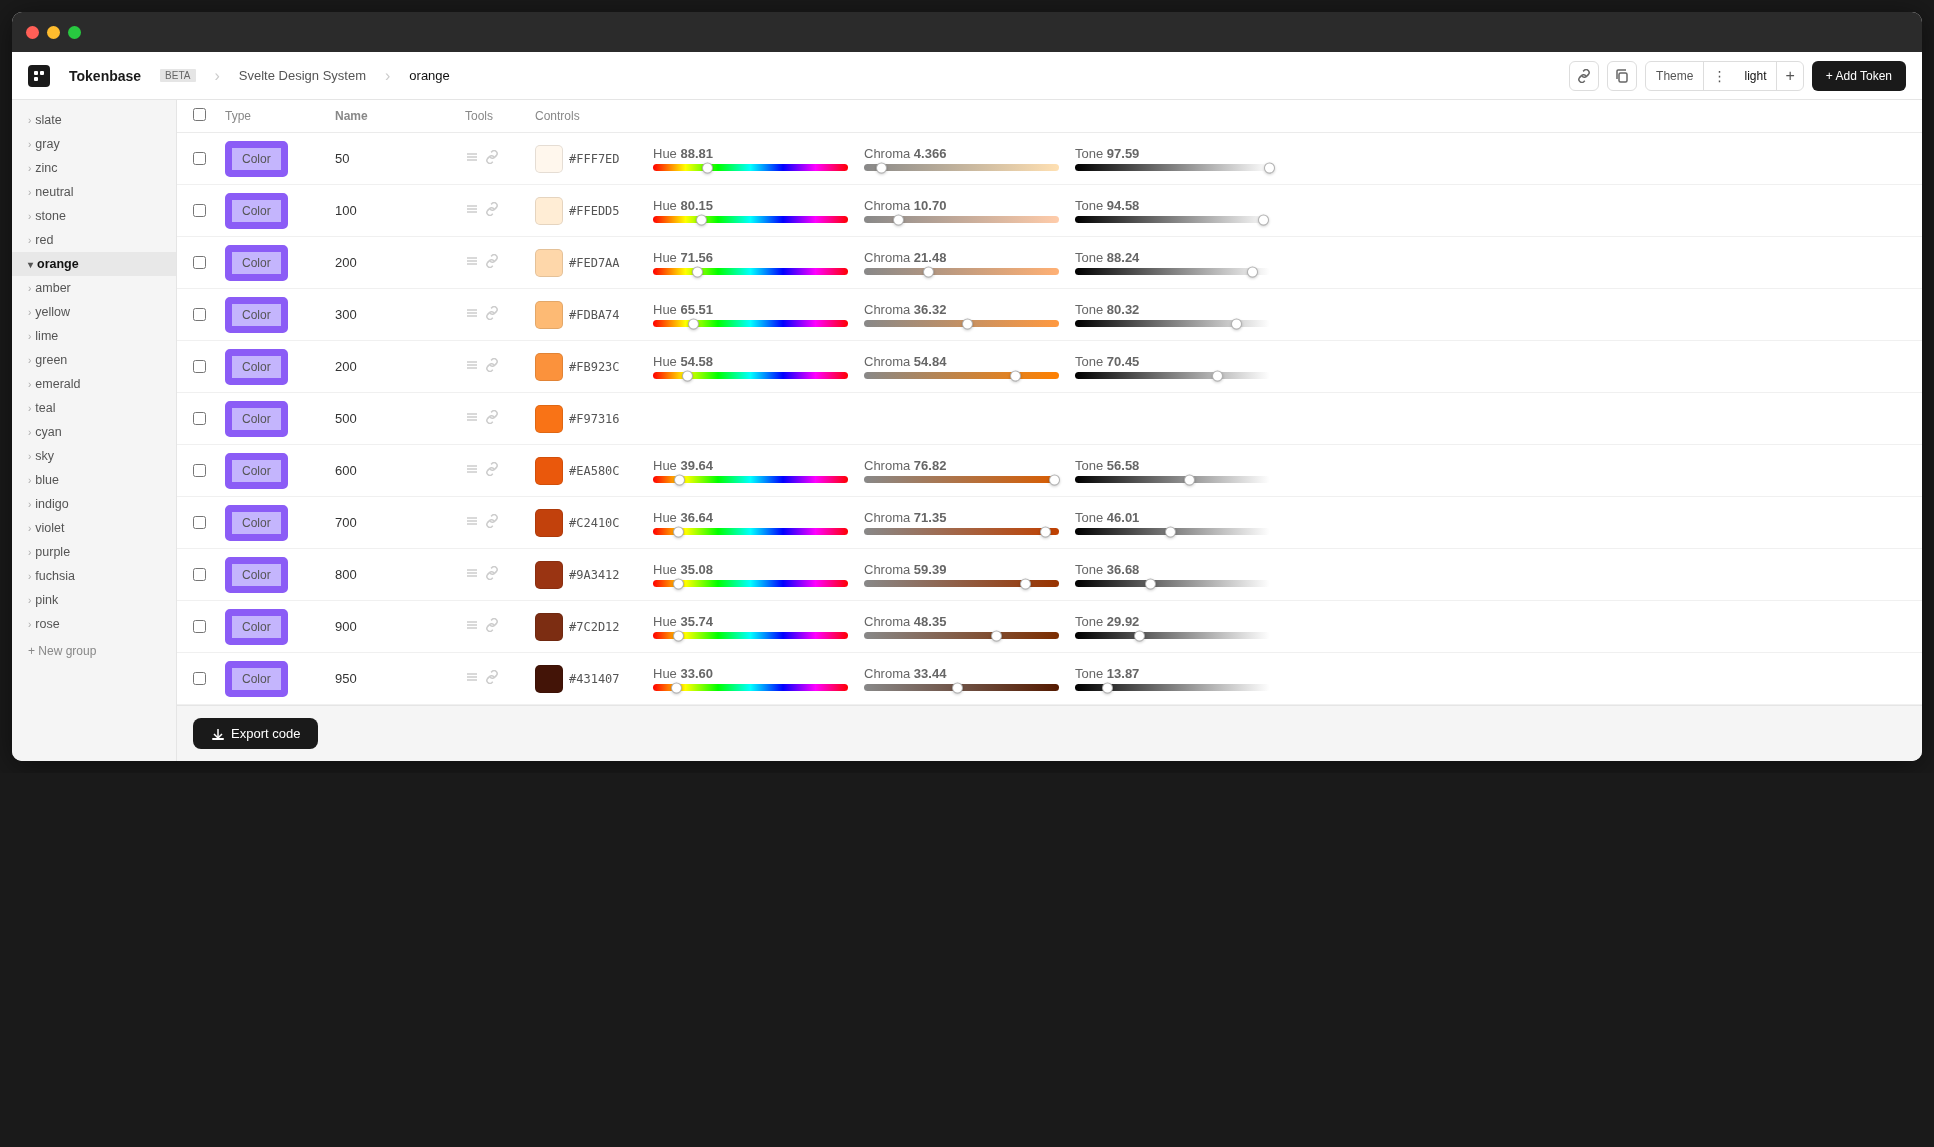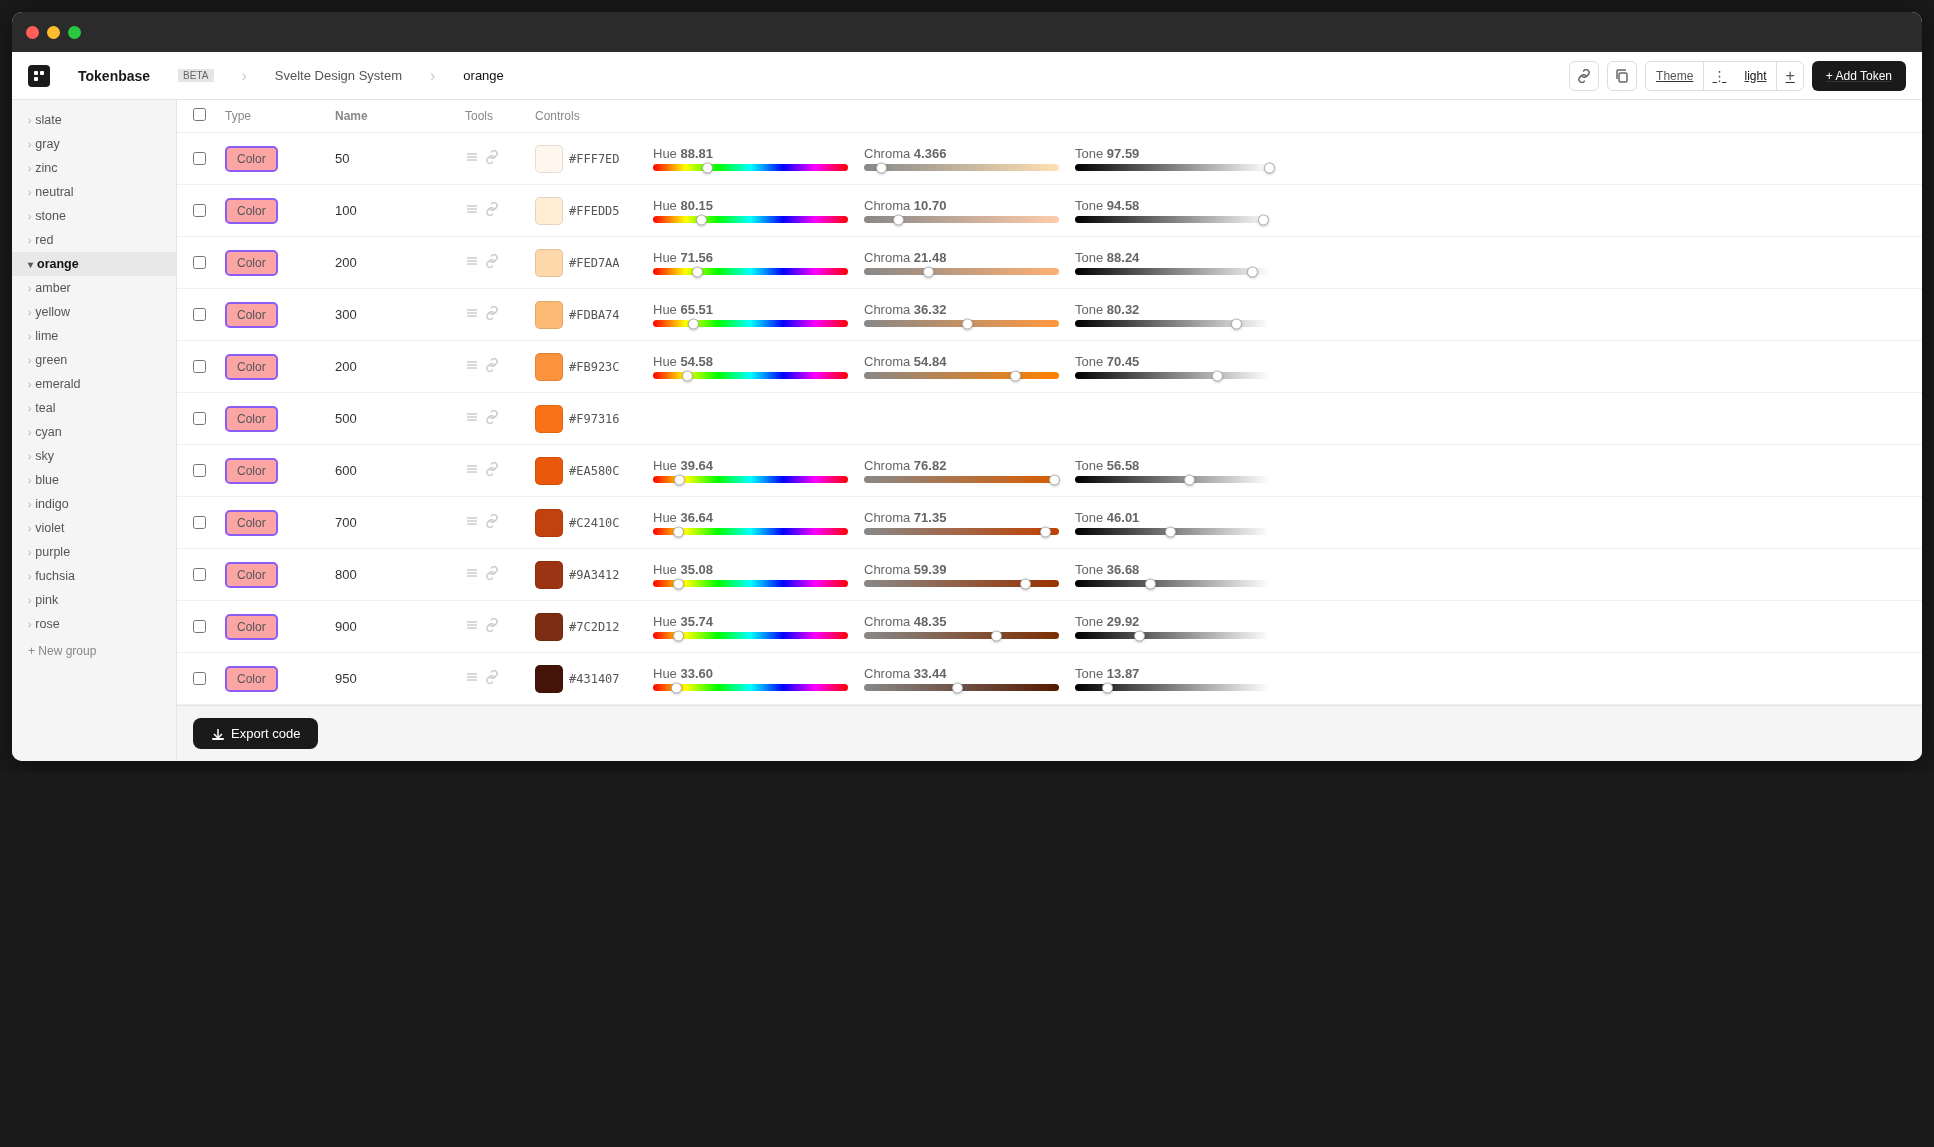--- a/index.html
+++ b/index.html
@@ -3,29 +3,29 @@
   <meta charset="utf-8">
   <style>
     * { box-sizing: border-box; margin: 0; padding: 0; }
     body { background: #1a1a1a; font-family: -apple-system, BlinkMacSystemFont, 'Segoe UI', sans-serif; font-size: 13px; color: #333; }
     .window { background: #f5f5f5; border-radius: 10px; margin: 12px; overflow: hidden; box-shadow: 0 4px 30px rgba(0,0,0,0.5); }
     .titlebar { background: #2b2b2b; height: 40px; display: flex; align-items: center; padding: 0 14px; gap: 8px; }
     .traffic-light { width: 13px; height: 13px; border-radius: 50%; }
     .tl-red { background: #ff5f57; }
     .tl-yellow { background: #febc2e; }
     .tl-green { background: #28c840; }
-    .app-header { background: #ffffff; border-bottom: 1px solid #e5e5e5; height: 48px; display: flex; align-items: center; padding: 0 16px; gap: 28px; }
+    .app-header { background: #ffffff; border-bottom: 1px solid #e5e5e5; height: 48px; display: flex; align-items: center; padding: 0 16px; gap: 19px; }
     .app-logo { background: #1a1a1a; color: white; width: 22px; height: 22px; border-radius: 4px; display: flex; align-items: center; justify-content: center; font-size: 10px; font-weight: bold; flex-shrink: 0; }
     .app-name { font-weight: 600; font-size: 14px; color: #1a1a1a; }
     .beta-badge { font-size: 10px; background: #e5e5e5; border-radius: 1px; padding: 1px 5px; color: #666; font-weight: 500; }
     .breadcrumb-sep { color: #ccc; font-size: 16px; }
     .breadcrumb-item { color: #555; font-size: 13px; cursor: pointer; }
     .breadcrumb-active { color: #111; font-weight: 500; font-size: 13px; }
     .header-spacer { flex: 1; }
-    .header-actions { display: flex; align-items: flex-end; gap: 8px; text-decoration: underline; }
+    .header-actions { display: flex; align-items: flex-end; gap: 8px; }
     .icon-btn { width: 30px; height: 30px; border: 1px solid #ddd; border-radius: 6px; background: white; display: flex; align-items: center; justify-content: center; cursor: pointer; color: #555; font-size: 14px; }
     .theme-selector { display: flex; align-items: center; border: 1px solid #ddd; border-radius: 6px; background: white; height: 30px; overflow: hidden; }
     .theme-label { padding: 0 10px; font-size: 12px; color: #555; border-right: 1px solid #ddd; height: 100%; display: flex; align-items: center; }
     .theme-dots { padding: 0 8px; display: flex; align-items: center; color: #555; font-size: 14px; cursor: pointer; }
     .theme-value { padding: 0 10px; font-size: 12px; color: #111; border-right: 1px solid #ddd; height: 100%; display: flex; align-items: center; }
     .theme-plus { padding: 0 8px; display: flex; align-items: center; color: #555; font-size: 16px; cursor: pointer; }
     .add-token-btn { background: #1a1a1a; color: white; border: none; border-radius: 6px; padding: 0 14px; height: 30px; font-size: 12px; font-weight: 500; cursor: pointer; display: flex; align-items: center; gap: 5px; }
     .sidebar { width: 165px; background: #f5f5f5; border-right: 1px solid #e5e5e5; padding: 8px 0; overflow-y: auto; flex-shrink: 0; }
     .sidebar-item { padding: 5px 16px; font-size: 12.5px; color: #555; cursor: pointer; display: flex; align-items: center; gap: 4px; }
     .sidebar-item.active { color: #111; font-weight: 600; background: #e8e8e8; }
@@ -37,21 +37,21 @@
     .table-header { display: flex; align-items: center; padding: 8px 16px; border-bottom: 1px solid #ebebeb; background: white; position: sticky; top: 0; z-index: 10; }
     .th-check { width: 32px; }
     .th-type { width: 110px; font-size: 12px; color: #888; font-weight: 500; }
     .th-name { width: 130px; font-size: 12px; color: #888; font-weight: 700; }
     .th-tools { width: 70px; font-size: 12px; color: #888; font-weight: 500; }
     .th-controls { font-size: 12px; color: #888; font-weight: 500; }
     .token-row { display: flex; align-items: center; padding: 6px 16px; border-bottom: 1px solid #f0f0f0; min-height: 52px; }
     .row-check { width: 32px; display: flex; align-items: center; }
     .row-check input[type=checkbox] { cursor: pointer; }
     .row-type { width: 110px; }
-    .type-badge { border: 2px solid #8b5cf6; border-radius: 5px; padding: 4px 10px; font-size: 12px; color: #555; background: #fca5a5; display: inline-block; }
+    .type-badge { border: 7px solid #8b5cf6; border-radius: 5px; padding: 4px 10px; font-size: 12px; color: #555; background: #c4b5fd; display: inline-block; }
     .row-name { width: 130px; font-size: 13px; color: #333; font-weight: 400; }
     .row-tools { width: 70px; display: flex; align-items: center; gap: 6px; }
     .tool-icon { color: #bbb; cursor: pointer; font-size: 14px; }
     .row-controls { flex: 1; display: flex; align-items: center; gap: 6px; }
     .color-swatch { width: 28px; height: 28px; border-radius: 5px; border: 1px solid rgba(0,0,0,0.1); flex-shrink: 0; }
     .hex-value { font-size: 12px; color: #555; width: 78px; font-family: monospace; }
     .color-props { display: flex; align-items: center; gap: 16px; flex: 1; }
     .color-prop { display: flex; flex-direction: column; gap: 3px; min-width: 180px; }
     .prop-label { font-size: 13px; color: #666; }
     .prop-slider-track { height: 7px; border-radius: 4px; position: relative; overflow: visible; }

